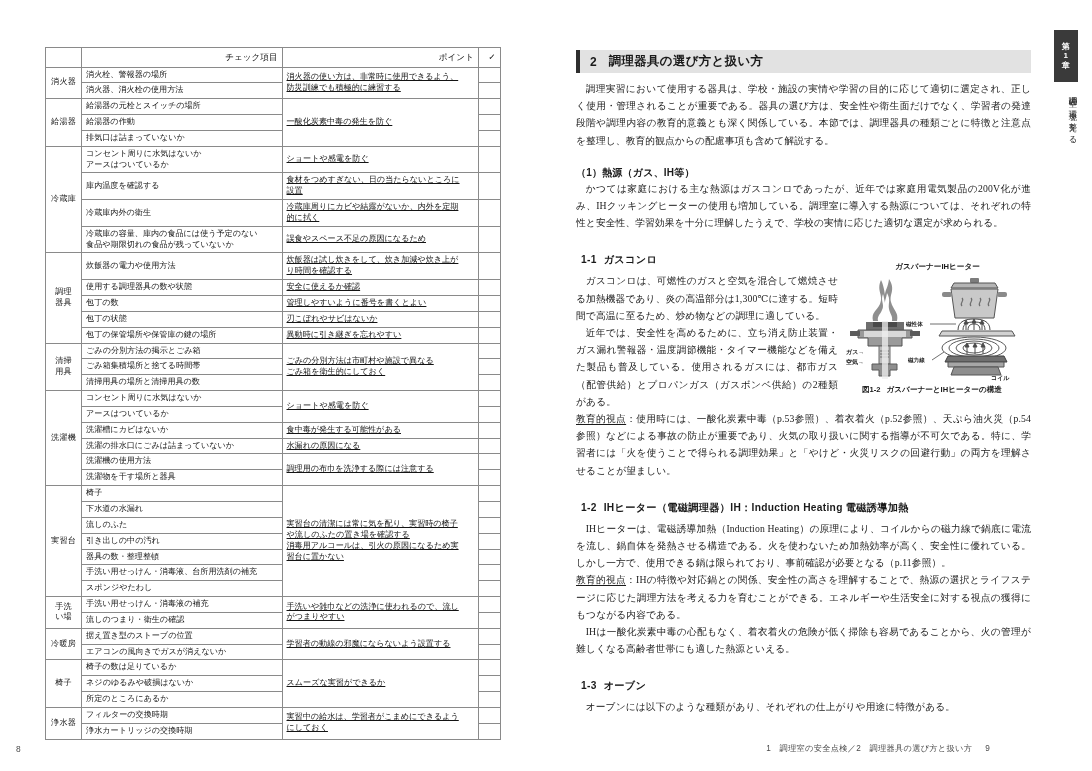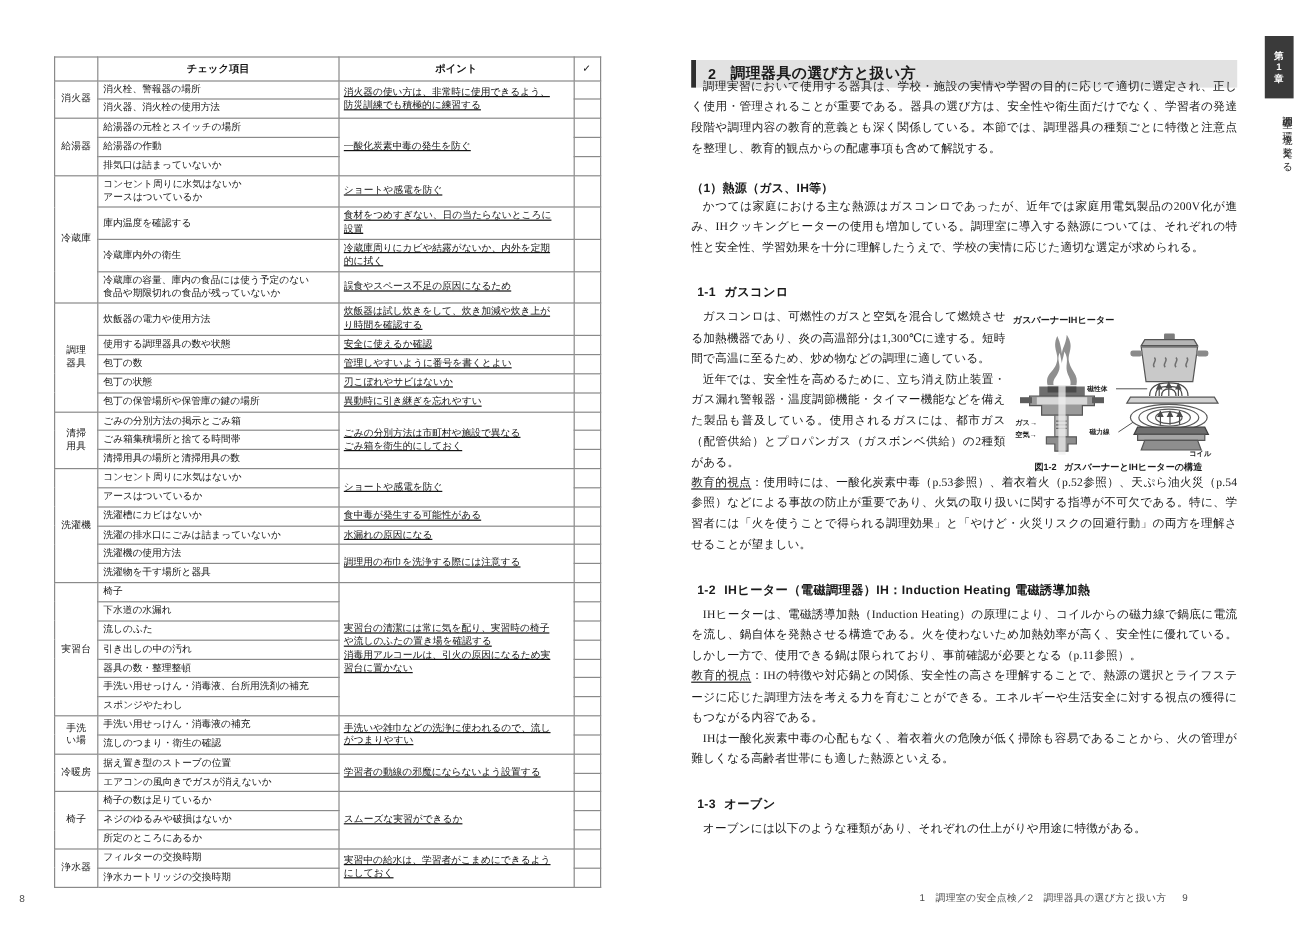--- a/index.html
+++ b/index.html
@@ -44,22 +44,22 @@
   table.checklist td, table.checklist th {
     border: 1px solid #8a8a8a;
     vertical-align: middle;
     padding: 2px 4px;
     font-size: 8.1px;
     line-height: 1.34;
     font-weight: normal;
     color: #141414;
   }
   table.checklist th {
-    text-align: center;
-    font-weight: bold;
+    text-align: right;
+    font-weight: normal;
     font-size: 8.6px;
     padding: 3px 4px;
   }
   .col-cat { width: 36px; }
   .col-item { width: 200px; }
   .col-point { width: 196px; }
   .col-chk { width: 22px; }
   td.cat {
     text-align: center;
     font-weight: bold;
@@ -107,21 +107,21 @@
   .sec-head .ttl {
     font-weight: bold;
     font-size: 12.4px;
     letter-spacing: .4px;
     text-align: center;
   }
 
   .body-col {
     position: absolute;
     left: 0;
-    top: 64px;
+    top: 80px;
     width: 455px;
   }
   p.para {
     margin: 0;
     font-size: 9.7px;
     line-height: 17.2px;
     text-align: justify;
     text-justify: inter-ideograph;
     letter-spacing: .15px;
   }
@@ -147,21 +147,21 @@
 
   
   .figure {
     position: absolute;
     left: 268px;
     top: 262px;
     width: 187px;
   }
   .fig-labels {
     display: flex;
-    justify-content: flex-start;
+    justify-content: center;
     font-family: "Liberation Sans", "DejaVu Sans", sans-serif;
     font-size: 7.6px;
     font-weight: bold;
     margin-bottom: 2px;
   }
   .fig-canvas { width: 187px; height: 108px; display: block; }
   .fig-cap {
     font-family: "Liberation Sans", "DejaVu Sans", sans-serif;
     font-size: 7.6px;
     font-weight: bold;

